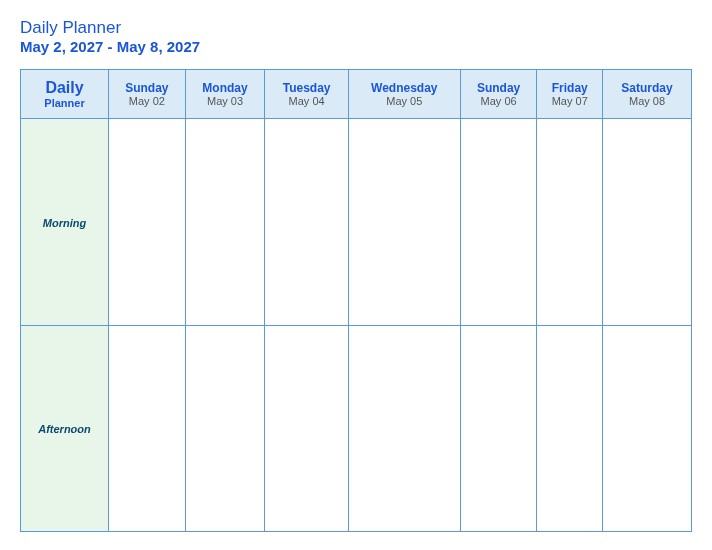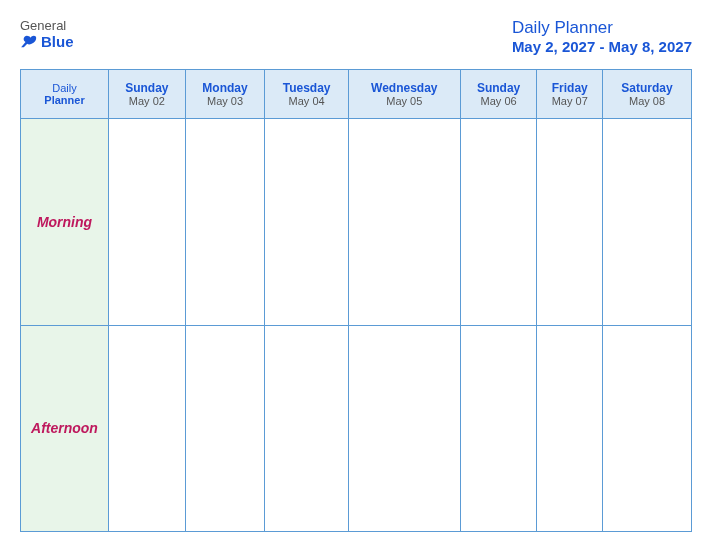--- a/index.html
+++ b/index.html
@@ -103,37 +103,37 @@
 
     .row-header {
       background: #e8f5e9;
       text-align: center;
       vertical-align: middle;
       padding: 8px 5px;
       width: 88px;
     }
 
     .row-header-label {
-      font-size: 14px;
-      color: #be185d;
+      font-size: 11px;
+      color: #0c4a6e;
       font-weight: bold;
       font-style: italic;
     }
 
     .daily-planner-header {
       background: #dbeaf7;
       text-align: center;
       vertical-align: middle;
       padding: 5px 3px;
       width: 88px;
     }
 
     .dp-label-top {
-      font-size: 11px;
-      font-weight: normal;
+      font-size: 16px;
+      font-weight: bold;
       color: #1a56d6;
     }
 
     .dp-label-bottom {
       font-size: 11px;
       font-weight: bold;
       color: #1a56d6;
     }
 
     .data-cell {
@@ -151,29 +151,20 @@
 
     table {
       height: 100%;
     }
   </style>
 </head>
 <body>
 
 <div class="page">
   <div class="header">
-    <div class="logo-area">
-      <span class="logo-general">General</span>
-      <span class="logo-blue">
-        <svg class="logo-bird" viewBox="0 0 20 16" fill="none" xmlns="http://www.w3.org/2000/svg">
-          <path d="M18 2 C16 0 13 1 12 3 C10 1 7 0 5 2 C3 4 4 7 6 8 L1 14 L4 14 L8 10 C9 11 11 11 13 10 C16 9 19 6 18 2Z" fill="#1a56d6"></path>
-        </svg>
-        <span>Blue</span>
-      </span>
-    </div>
     <div class="title-area">
       <div class="title-main">Daily Planner</div>
       <div class="title-date">May 2, 2027 - May 8, 2027</div>
     </div>
   </div>
 
   <table class="calendar-table">
     <thead>
       <tr>
         <th class="daily-planner-header">

